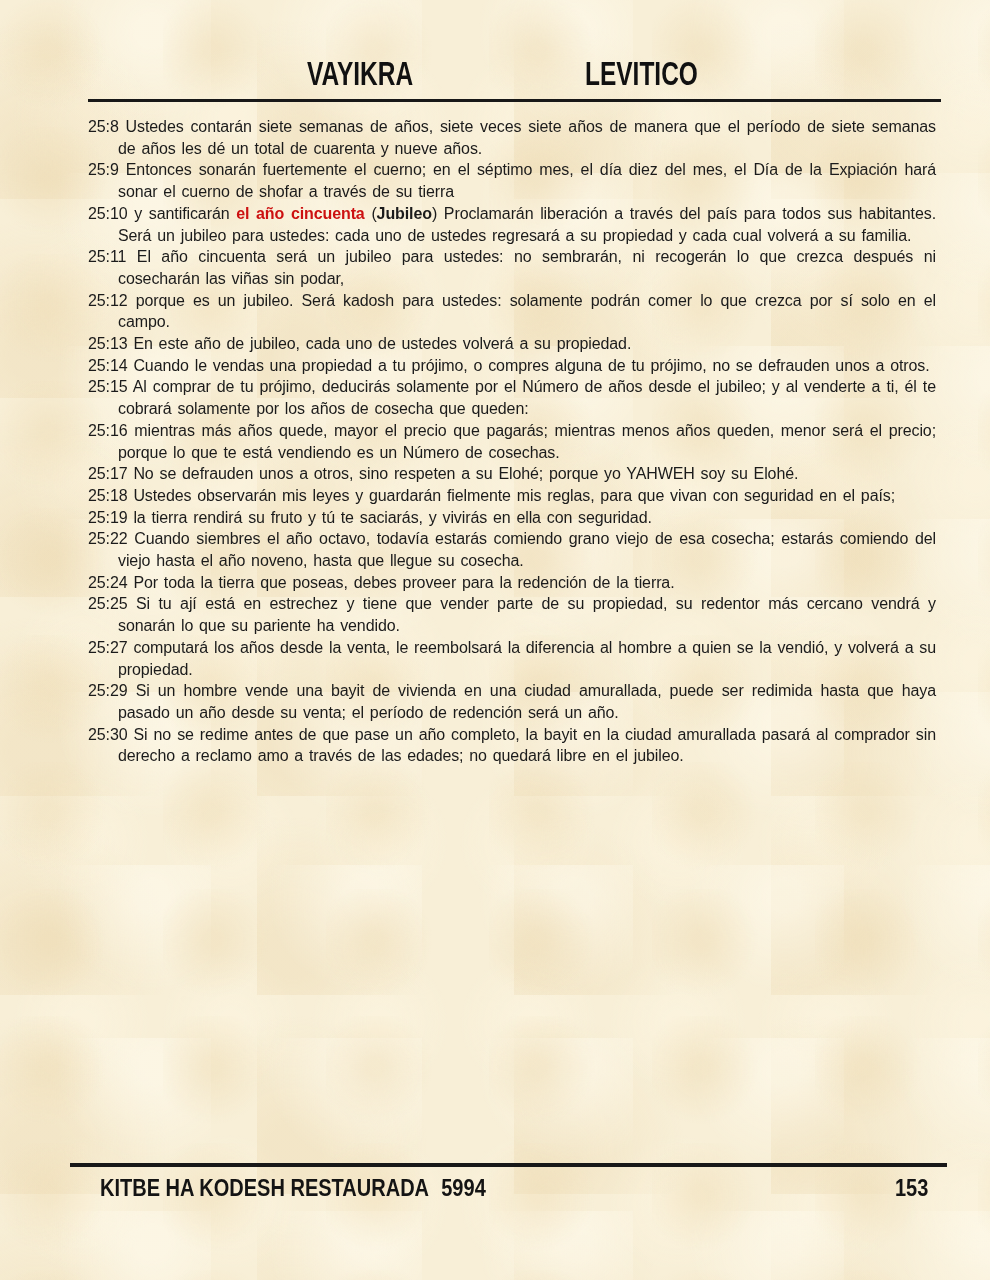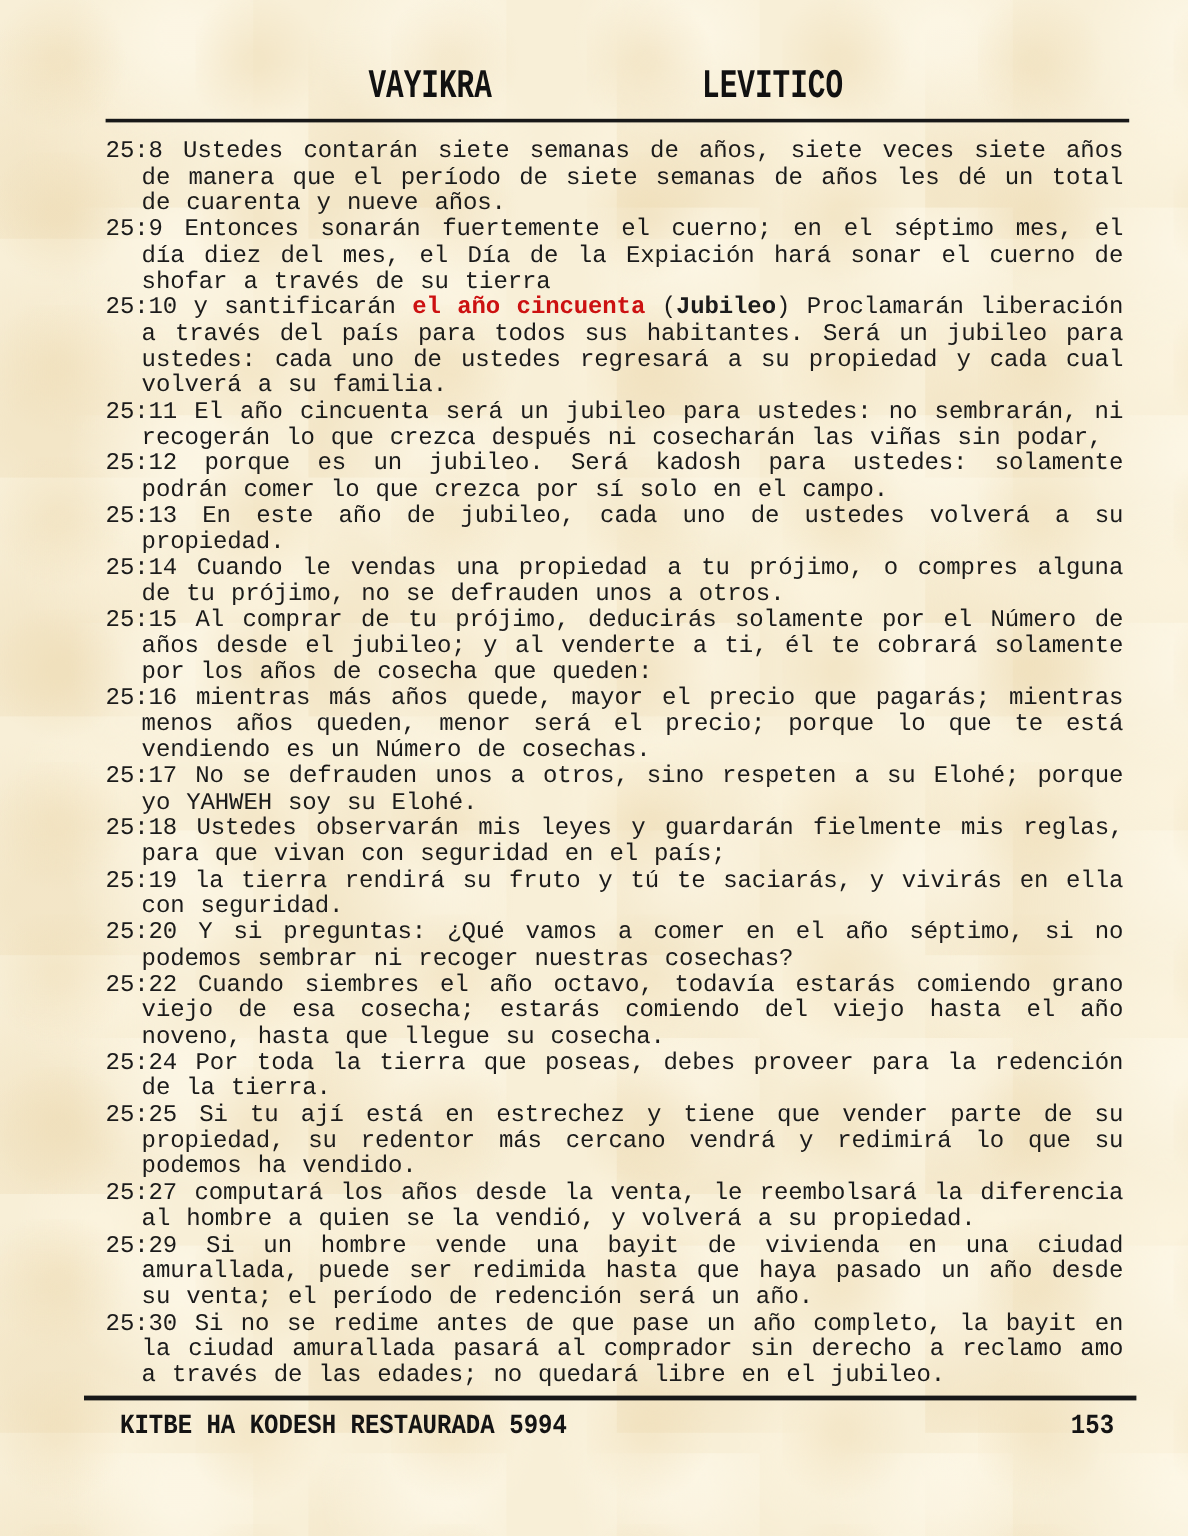--- a/index.html
+++ b/index.html
@@ -12,21 +12,21 @@
     width: 990px;
     height: 1280px;
     overflow: hidden;
     background-color: #f8efd7;
     background-image:
       radial-gradient(circle at 30% 40%, rgba(236,216,174,0.40) 6%, rgba(236,216,174,0) 42%),
       radial-gradient(circle at 72% 18%, rgba(255,251,238,0.55) 8%, rgba(255,251,238,0) 46%),
       radial-gradient(circle at 14% 78%, rgba(233,211,166,0.32) 10%, rgba(233,211,166,0) 50%),
       radial-gradient(circle at 55% 65%, rgba(253,246,226,0.5) 9%, rgba(253,246,226,0) 48%);
     background-size: 163px 127px, 211px 173px, 257px 199px, 149px 181px;
-    font-family: Liberation Mono, monospace;
+    font-family: Liberation Sans, sans-serif;
     color: #1b1b1b;
   }
 
   
   .page-header { position: absolute; top: 56px; left: 0; width: 100%; height: 44px; }
   .htitle {
     position: absolute;
     top: 0;
     font-size: 34px;
     font-weight: bold;
@@ -54,21 +54,21 @@
     position: absolute;
     left: 88px;
     top: 116px;
     width: 848px;
   }
   .verse {
     margin: 0;
     padding-left: 30px;
     text-indent: -30px;
     text-align: justify;
-    font-size: 20px;
+    font-size: 16px;
     line-height: 21.7px;
     letter-spacing: -0.1px;
     word-spacing: 1.5px;
     color: #1b1b1b;
   }
   .verse .b { font-weight: bold; margin-top: 40px; }
   .verse .r { color: #cc1111; }
 
   
   .page-footer { position: absolute; left: 0; top: 1163px; width: 100%; }
@@ -122,24 +122,23 @@
       <p class="verse"><span>25:10 </span><span>y santificarán </span><span class="b r">el año cincuenta</span><span> (</span><span class="b">Jubileo</span><span>) Proclamarán liberación a través del país para todos sus habitantes. Será un jubileo para ustedes: cada uno de ustedes regresará a su propiedad y cada cual volverá a su familia.</span></p>
       <p class="verse"><span>25:11 </span><span>El año cincuenta será un jubileo para ustedes: no sembrarán, ni recogerán lo que crezca después ni cosecharán las viñas sin podar,</span></p>
       <p class="verse"><span>25:12 </span><span>porque es un jubileo. Será kadosh para ustedes: solamente podrán comer lo que crezca por sí solo en el campo.</span></p>
       <p class="verse"><span>25:13 </span><span>En este año de jubileo, cada uno de ustedes volverá a su propiedad.</span></p>
       <p class="verse"><span>25:14 </span><span>Cuando le vendas una propiedad a tu prójimo, o compres alguna de tu prójimo, no se defrauden unos a otros.</span></p>
       <p class="verse"><span>25:15 </span><span>Al comprar de tu prójimo, deducirás solamente por el Número de años desde el jubileo; y al venderte a ti, él te cobrará solamente por los años de cosecha que queden:</span></p>
       <p class="verse"><span>25:16 </span><span>mientras más años quede, mayor el precio que pagarás; mientras menos años queden, menor será el precio; porque lo que te está vendiendo es un Número de cosechas.</span></p>
       <p class="verse"><span>25:17 </span><span>No se defrauden unos a otros, sino respeten a su Elohé; porque yo YAHWEH soy su Elohé.</span></p>
       <p class="verse"><span>25:18 </span><span>Ustedes observarán mis leyes y guardarán fielmente mis reglas, para que vivan con seguridad en el país;</span></p>
       <p class="verse"><span>25:19 </span><span>la tierra rendirá su fruto y tú te saciarás, y vivirás en ella con seguridad.</span></p>
-      <p class="verse"><span>25:20 </span><span>Y si preguntas: ¿Qué vamos a comer en el año séptimo, si no podemos sembrar ni recoger nuestras cosechas?</span></p>
       <p class="verse"><span>25:22 </span><span>Cuando siembres el año octavo, todavía estarás comiendo grano viejo de esa cosecha; estarás comiendo del viejo hasta el año noveno, hasta que llegue su cosecha.</span></p>
       <p class="verse"><span>25:24 </span><span>Por toda la tierra que poseas, debes proveer para la redención de la tierra.</span></p>
-      <p class="verse"><span>25:25 </span><span>Si tu ají está en estrechez y tiene que vender parte de su propiedad, su redentor más cercano vendrá y redimirá lo que su podemos ha vendido.</span></p>
+      <p class="verse"><span>25:25 </span><span>Si tu ají está en estrechez y tiene que vender parte de su propiedad, su redentor más cercano vendrá y sonarán lo que su pariente ha vendido.</span></p>
       <p class="verse"><span>25:27 </span><span>computará los años desde la venta, le reembolsará la diferencia al hombre a quien se la vendió, y volverá a su propiedad.</span></p>
       <p class="verse"><span>25:29 </span><span>Si un hombre vende una bayit de vivienda en una ciudad amurallada, puede ser redimida hasta que haya pasado un año desde su venta; el período de redención será un año.</span></p>
       <p class="verse"><span>25:30 </span><span>Si no se redime antes de que pase un año completo, la bayit en la ciudad amurallada pasará al comprador sin derecho a reclamo amo a través de las edades; no quedará libre en el jubileo.</span></p>
     </main>
 
   <footer class="page-footer">
     <div class="footer-rule"></div>
     <div class="footer-row">
       <span class="footer-left"><span>KITBE HA KODESH RESTAURADA</span><span class="gap"></span><span>5994</span></span>
       <span class="footer-page">153</span>

